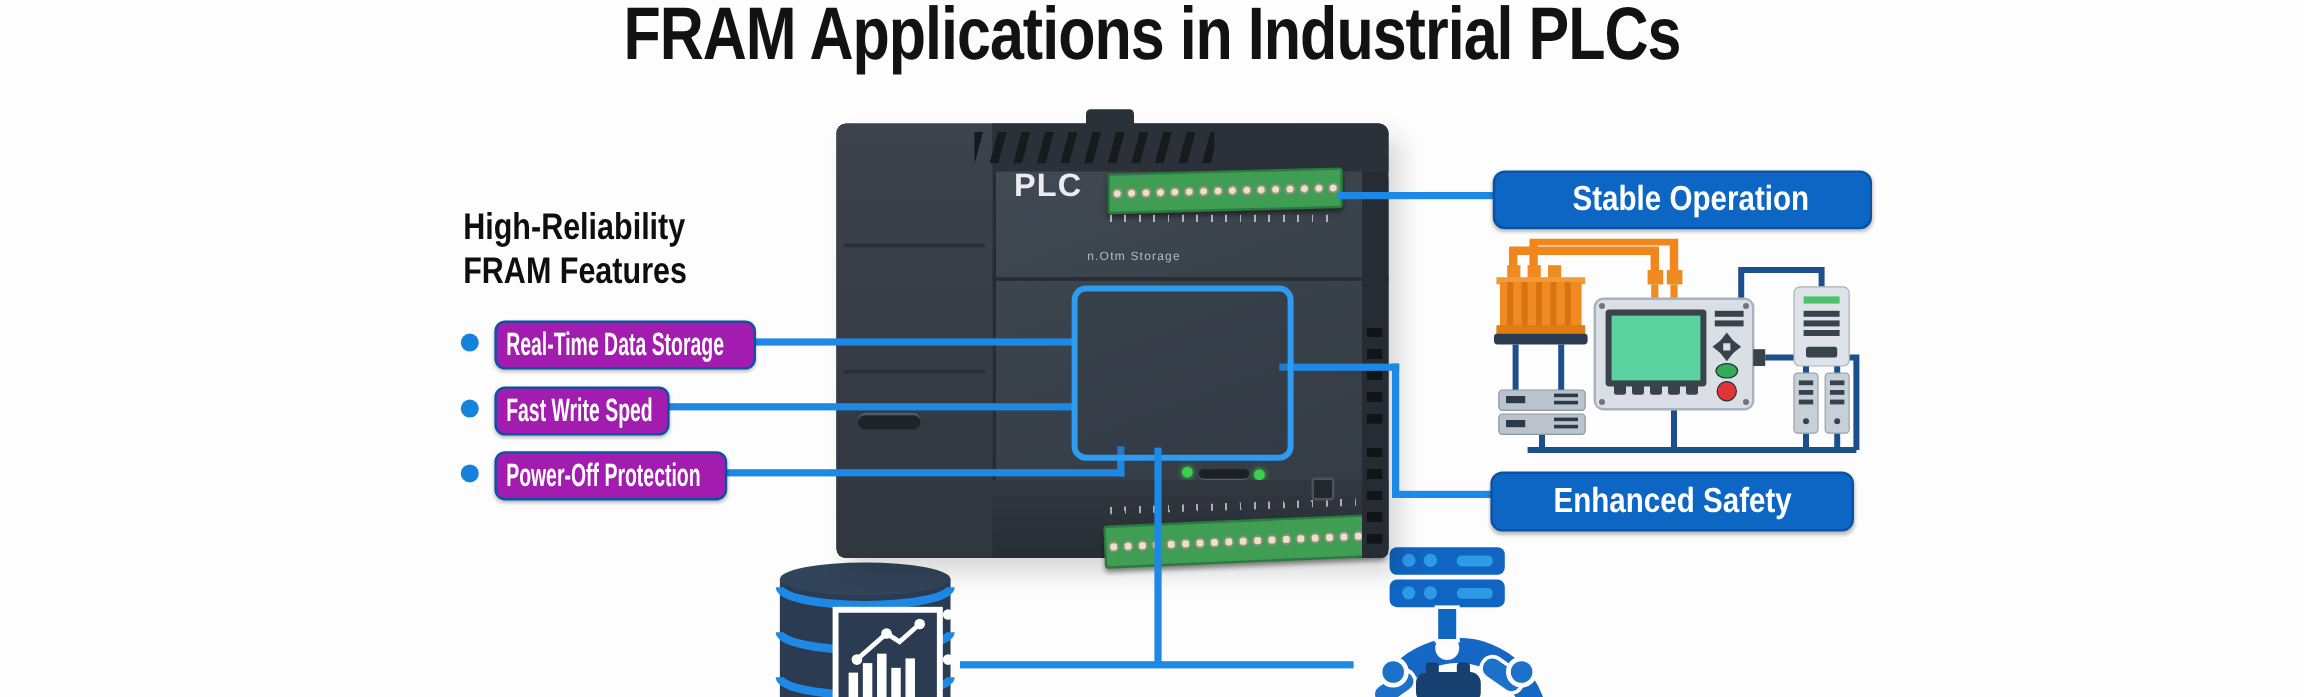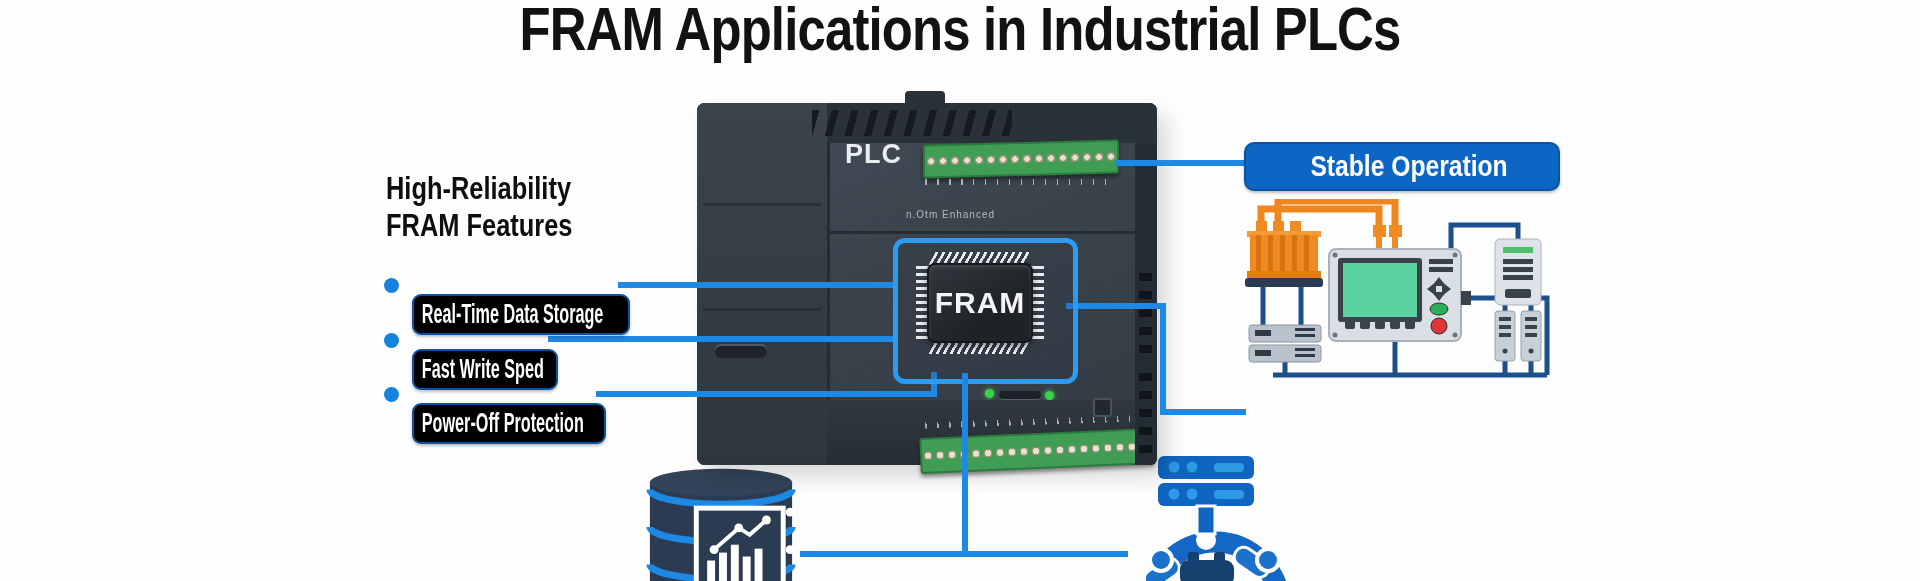--- a/index.html
+++ b/index.html
@@ -14,24 +14,23 @@
     transform:scaleX(0.82);letter-spacing:-1px;white-space:nowrap;
   }
   
   .feat-heading{
     position:absolute;left:386px;top:170px;font-size:31px;line-height:37px;
     font-weight:bold;color:#0e0e0e;transform:scaleX(0.82);transform-origin:left top;
     white-space:nowrap;
   }
   .bullet{position:absolute;width:15px;height:15px;border-radius:50%;background:#1583dc;}
   .badge{
-    position:absolute;height:37px;background:#000000;border:2px solid #0a53a4;
+    position:absolute;height:37px;background:#a21caf;border:2px solid #0a53a4;
     border-radius:9px;display:flex;align-items:center;z-index:30;
     box-shadow:0 2px 3px rgba(0,0,0,.25);
-    margin-top:27px;
   }
   .badge .txt{
     font-size:27px;font-weight:bold;color:#ffffff;white-space:nowrap;
     transform:scaleX(0.60);transform-origin:left center;padding-left:13px;
   }
   
   .badge-big{
     position:absolute;background:#0d66c4;border:2px solid #0a53a4;border-radius:10px;
     display:flex;align-items:center;justify-content:center;z-index:30;
     box-shadow:0 2px 3px rgba(0,0,0,.25);
@@ -152,49 +151,43 @@
     <div class="plc-left"></div>
     <div class="plc-groove" style="top:100px;"></div>
     <div class="plc-groove" style="top:205px;"></div>
     <div class="plc-slot"></div>
     <div class="plc-topband"></div>
     <div class="plc-vents"></div>
     <div class="plc-knob"></div>
     <div class="plc-label">PLC</div>
     <div class="term term-top"></div>
     <div class="ticks ticks-top"></div>
-    <div class="plc-model">n.Otm Enhanced</div>
+    <div class="plc-model">n.Otm Storage</div>
     <div class="plc-midline"></div>
     <div class="led led1"></div>
     <div class="led-slot"></div>
     <div class="led led2"></div>
     <div class="led-marks"></div>
     <div class="plc-bottomband"></div>
     <div class="ticks ticks-bottom"></div>
     <div class="term term-bottom"></div>
     <div class="plc-sq"></div>
     <div class="plc-rightcol">
       <div class="rvents" style="top:130px;"></div>
       <div class="rvents" style="top:230px;"></div>
     </div>
   </div>
 
   <div class="fram-box"></div>
-  <div class="chip">
-    <div class="pins-top"></div>
-    <div class="pins-bottom"></div>
-    <div class="pins-left"></div>
-    <div class="pins-right"></div>
-    <div class="chip-bodyplate">
-      <span class="chip-label">FRAM</span>
-    </div>
-  </div>
 
   <div class="badge-big" style="left:1244px;top:142px;width:297px;height:45px;padding-left:15px;">
     <span class="txt">Stable Operation</span>
+  </div>
+  <div class="badge-big" style="left:1242px;top:393px;width:299px;height:46px;">
+    <span class="txt">Enhanced Safety</span>
   </div>
 
   <svg class="icon-abs" style="left:1243px;top:199px;" width="322" height="182" viewBox="0 0 322 182">
 
     <g stroke="#1d4f8c" stroke-width="5" fill="none">
       <path d="M20,88 V126"></path>
         <path d="M58,88 V126"></path>
       <path d="M42,163 V176"></path>
         <path d="M152,142 V176"></path>
       <path d="M30,176 H304"></path>

